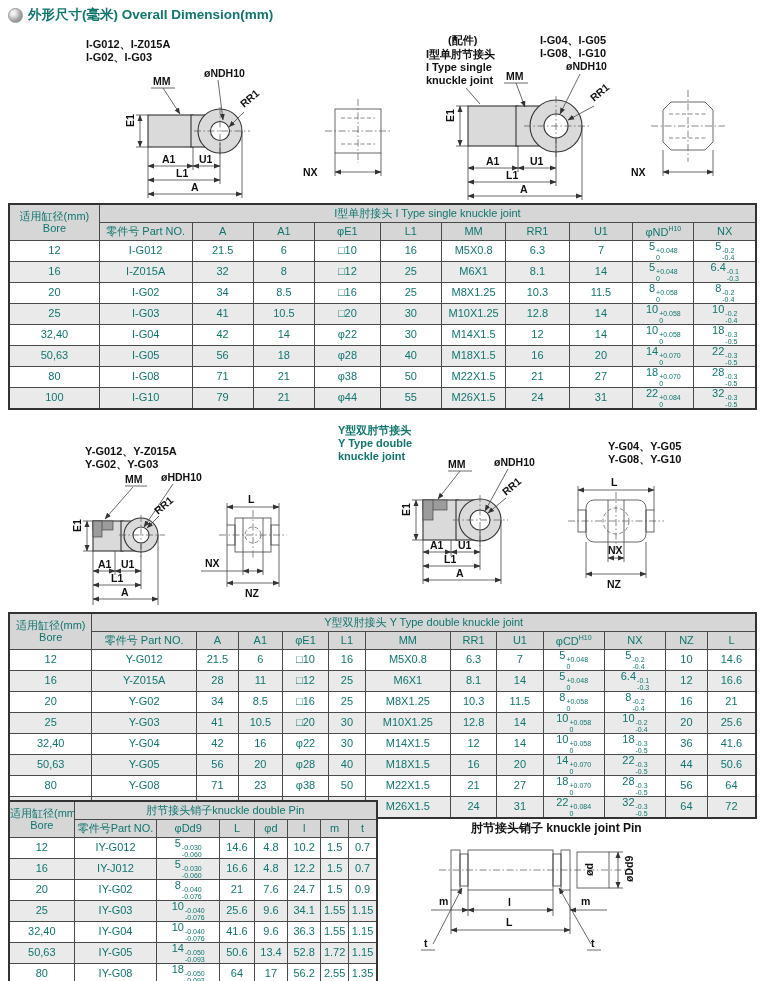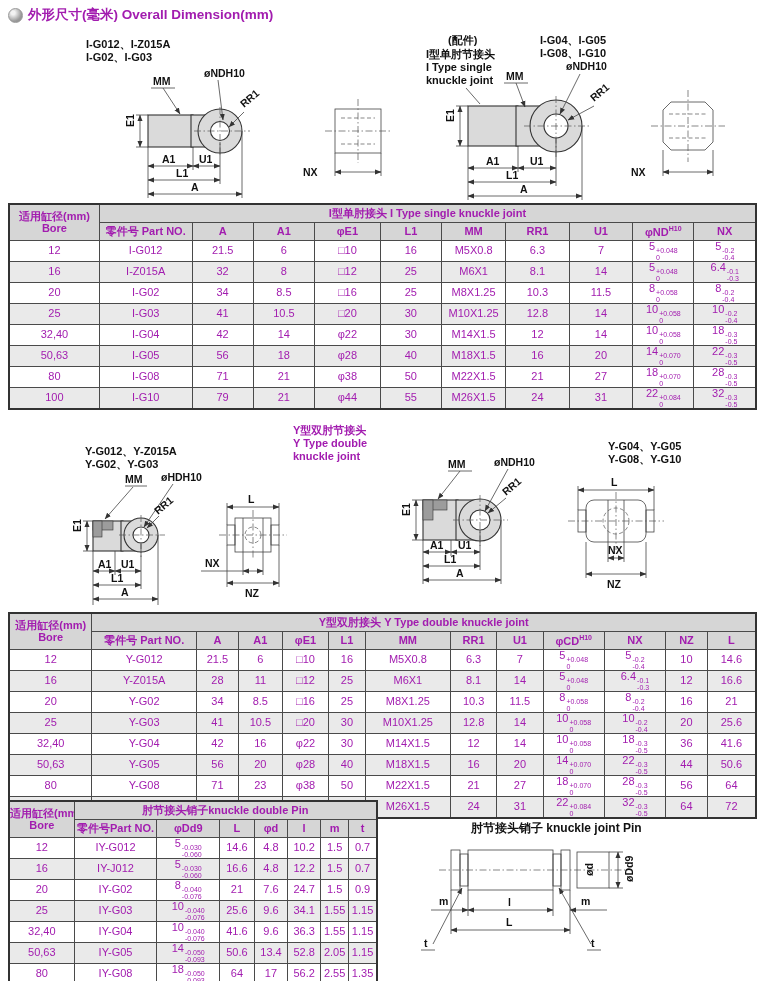--- a/index.html
+++ b/index.html
@@ -1,48 +1,48 @@
 <!DOCTYPE html>
 <html><head>
 <meta charset="utf-8">
 <style>
   html,body{margin:0;padding:0;background:#fff;}
   #page{position:relative;width:765px;height:981px;background:#fff;overflow:hidden;
-        font-family:"Liberation Sans",sans-serif;color:#a21caf;}
+        font-family:"Liberation Sans",sans-serif;color:#0f766e;}
   .title-bar{position:absolute;left:8px;top:6px;display:flex;align-items:center;gap:5px;}
   .bullet{width:13px;height:13px;border-radius:50%;display:inline-block;
           background:radial-gradient(circle at 32% 30%, #f2f2f2 15%, #9a9a9a 65%, #8a8a8a 100%);
           border:1px solid #999;}
   .page-title{font-size:13.5px;font-weight:bold;}
 
   
   .tblwrap{position:absolute;}
   table{border-collapse:collapse;table-layout:fixed;width:100%;border:2px solid #333;}
   th,td{border:1px solid #4a4a4a;text-align:center;vertical-align:middle;
         font-size:11px;padding:0;height:17px;line-height:1.05;overflow:hidden;white-space:nowrap;}
-  thead th{background:#d6d6d6;font-weight:bold;}
+  thead th{background:#d6d6d6;font-weight:normal;}
   tbody tr:nth-child(even) td{background:#eaeaea;}
   tbody td{background:#fff;}
   .tol{display:inline-flex;flex-direction:column;align-items:flex-start;
        font-size:7px;line-height:6.5px;vertical-align:-3px;margin-left:1px;font-weight:normal;}
   td sup,th sup{font-size:7px;}
   #t3wrap table td,#t3wrap table th{font-size:11px;}
 
   
   svg{position:absolute;overflow:visible;}
   .shape{fill:#dadada;stroke:#333;stroke-width:1.1;}
   .hole{fill:#fff;stroke:#333;stroke-width:1.1;}
   .dark{fill:#9c9c9c;stroke:#333;stroke-width:.6;}
   .cl{stroke:#555;stroke-width:.7;stroke-dasharray:7 2.5 1.5 2.5;fill:none;}
   .clc{stroke:#555;stroke-width:.7;stroke-dasharray:4 2.5;fill:none;}
   .thin{stroke:#444;stroke-width:.8;fill:none;}
   .lbl{font:600 10.5px "Liberation Sans",sans-serif;fill:#111;}
   .mod{font:600 11px "Liberation Sans",sans-serif;fill:#111;}
   .big{font:700 12px "Liberation Sans",sans-serif;fill:#111;}
-  .note{position:absolute;font-size:11px;font-weight:600;line-height:13px;}
+  .note{position:absolute;font-size:11px;font-weight:600;line-height:13px;margin-left:45px;}
 </style>
 </head>
 <body>
 
 <svg width="0" height="0" style="position:absolute">
   <defs>
     <marker id="arw" viewBox="0 0 10 10" refX="9.5" refY="5" markerWidth="8" markerHeight="8" orient="auto-start-reverse">
       <path d="M0,1 L10,5 L0,9 z" fill="#333"></path>
     </marker>
   </defs>
@@ -785,21 +785,21 @@
           <tr>
             <td>50,63</td>
             <td>IY-G05</td>
             <td>14<span class="tol">
                 <span>-0.050</span>
                 <span>-0.093</span>
               </span></td>
             <td>50.6</td>
             <td>13.4</td>
             <td>52.8</td>
-            <td>2.05</td>
+            <td>1.72</td>
             <td>1.15</td>
           </tr>
           <tr>
             <td>80</td>
             <td>IY-G08</td>
             <td>18<span class="tol">
                 <span>-0.050</span>
                 <span>-0.093</span>
               </span></td>
             <td>64</td>

